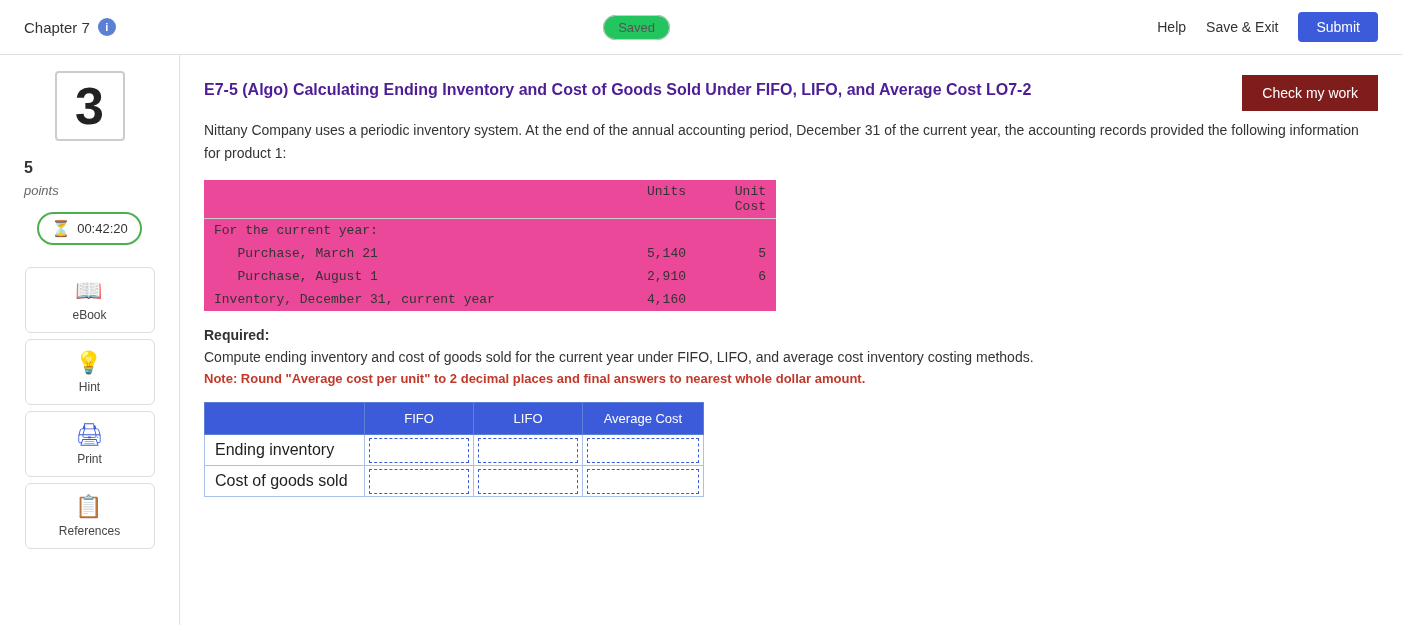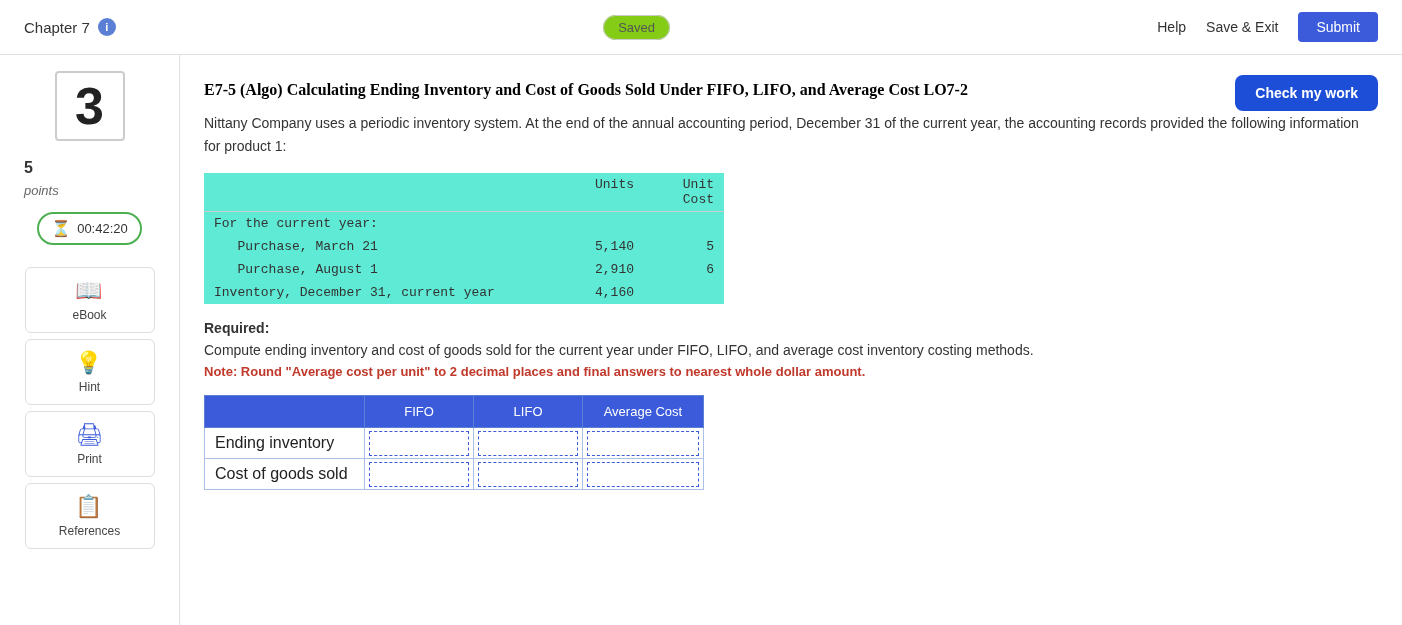--- a/index.html
+++ b/index.html
@@ -17,21 +17,21 @@
     .top-nav-left { display: flex; align-items: center; gap: 8px; }
     .chapter-title { font-size: 15px; font-weight: 500; }
     .info-badge {
       width: 18px; height: 18px; border-radius: 50%;
       background: #5a7fd4; color: #fff;
       display: inline-flex; align-items: center; justify-content: center;
       font-size: 11px; font-weight: bold; cursor: pointer;
     }
     .saved-badge {
       padding: 4px 14px; border-radius: 20px;
-      border: 1px solid #ccc; background: #84cc16;
+      border: 1px solid #ccc; background: #22c55e;
       font-size: 13px; color: #555;
     }
     .top-nav-right { display: flex; align-items: center; gap: 20px; }
     .nav-link { font-size: 14px; color: #333; text-decoration: none; cursor: pointer; }
     .btn-submit {
       background: #3b5bdb; color: #fff; border: none;
       padding: 7px 18px; border-radius: 4px;
       font-size: 14px; cursor: pointer; font-weight: 500;
     }
 
@@ -70,39 +70,39 @@
       background: #fff; cursor: pointer; font-size: 12px; color: #444;
     }
     .sidebar-btn-icon { font-size: 22px; color: #3b5bdb; }
 
     
     .content {
       flex: 1; padding: 20px 32px 20px 24px; overflow-y: auto; position: relative;
     }
     .check-my-work-btn {
       position: absolute; top: 20px; right: 24px;
-      background: #1d4ed8; color: #fff; border: none;
-      padding: 10px 20px; border-radius: 8px;
-      font-size: 14px; font-weight: 700; cursor: pointer;
+      background: #7f1d1d; color: #fff; border: none;
+      padding: 10px 20px; border-radius: 0;
+      font-size: 14px; font-weight: 400; cursor: pointer;
     }
 
     .question-title {
-      font-size: 16px; font-weight: bold; color: #000000;
-      margin-bottom: 11px; margin-top: 4px; line-height: 1.4; font-family: Liberation Serif, serif;
+      font-size: 16px; font-weight: bold; color: #4c1d95;
+      margin-bottom: 18px; margin-top: 4px; line-height: 1.4;
     }
     .question-body { font-size: 14px; color: #333; line-height: 1.6; margin-bottom: 16px; }
 
     
     .data-table {
       border-collapse: collapse;
       font-family: 'Courier New', Courier, monospace;
       font-size: 13px;
       margin-bottom: 16px;
-      background: #5eead4;
-      width: 520px;
+      background: #ec4899;
+      width: 572px;
     }
     .data-table td {
       padding: 4px 10px;
       vertical-align: top;
     }
     .data-table .col-units { text-align: right; width: 80px; }
     .data-table .col-ucost { text-align: right; width: 80px; }
     .data-table .header-row td { font-weight: normal; text-align: right; border-bottom: 1px solid #ccc; }
 
     .required-label { font-weight: bold; font-size: 14px; margin-bottom: 6px; }

